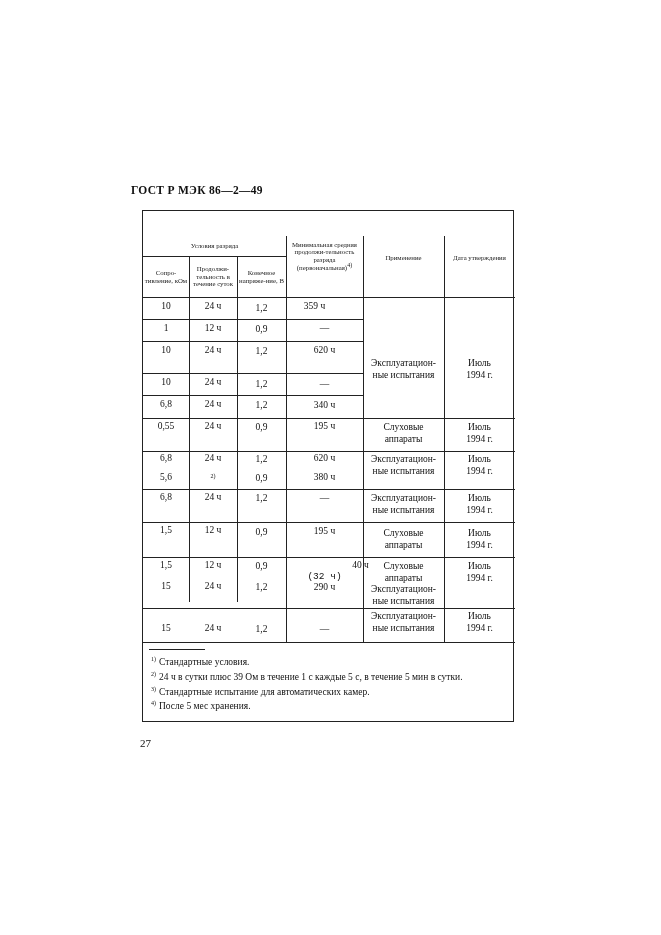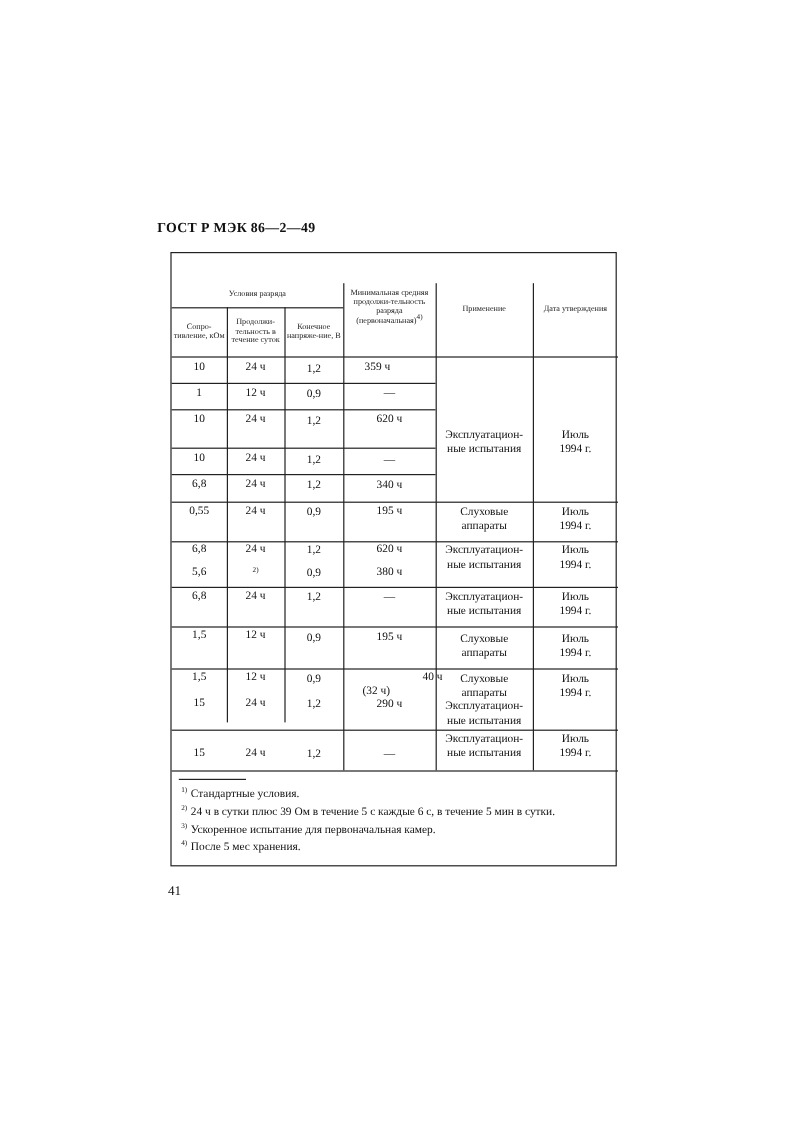--- a/index.html
+++ b/index.html
@@ -122,39 +122,39 @@
     <div class="cell" style="left:46px;top:289px;width:48px;">12 ч</div>
     <div class="cell" style="left:94px;top:291px;width:49px;">0,9</div>
     <div class="cell" style="left:143px;top:290px;width:77px;">195 ч</div>
     <div class="cell" style="left:220px;top:292px;width:81px;padding:0 18px;">Слуховые аппараты</div>
     <div class="cell" style="left:301px;top:292px;width:71px;padding:0 14px;">Июль 1994 г.</div>
 
     <div class="cell" style="left:0;top:324px;width:46px;">1,5</div>
     <div class="cell" style="left:46px;top:324px;width:48px;">12 ч</div>
     <div class="cell" style="left:94px;top:325px;width:49px;">0,9</div>
     <div class="cell" style="left:143px;top:324px;width:77px;margin-left:36px;">40 ч</div>
-    <div class="cell" style="left:132px;top:335px;width:77px;">(32 ч)</div>
+    <div class="cell" style="left:143px;top:335px;width:77px;font-family:Liberation Mono, monospace;">(32 ч)</div>
     <div class="cell" style="left:0;top:345px;width:46px;">15</div>
     <div class="cell" style="left:46px;top:345px;width:48px;">24 ч</div>
     <div class="cell" style="left:94px;top:346px;width:49px;">1,2</div>
     <div class="cell" style="left:143px;top:346px;width:77px;">290 ч</div>
     <div class="cell" style="left:220px;top:325px;width:81px;padding:0 18px;">Слуховые аппараты</div>
     <div class="cell" style="left:220px;top:348px;width:81px;padding:0 6px;">Эксплуатацион-ные испытания</div>
     <div class="cell" style="left:301px;top:325px;width:71px;padding:0 14px;">Июль 1994 г.</div>
 
     <div class="cell" style="left:0;top:387px;width:46px;">15</div>
     <div class="cell" style="left:46px;top:387px;width:48px;">24 ч</div>
     <div class="cell" style="left:94px;top:388px;width:49px;">1,2</div>
     <div class="cell" style="left:143px;top:388px;width:77px;">—</div>
     <div class="cell" style="left:220px;top:375px;width:81px;padding:0 6px;">Эксплуатацион-ные испытания</div>
     <div class="cell" style="left:301px;top:375px;width:71px;padding:0 14px;">Июль 1994 г.</div>
   </div>
 
   <div class="fn-rule"></div>
   <div class="footnotes">
     <div><span class="fn-mark">1)</span><span>Стандартные условия.</span></div>
-    <div><span class="fn-mark">2)</span><span>24 ч в сутки плюс 39 Ом в течение 5 с каждые 6 с, в течение 5 мин в сутки.</span></div>
-    <div><span class="fn-mark">3)</span><span>Ускоренное испытание для первоначальная камер.</span></div>
+    <div><span class="fn-mark">2)</span><span>24 ч в сутки плюс 39 Ом в течение 1 с каждые 5 с, в течение 5 мин в сутки.</span></div>
+    <div><span class="fn-mark">3)</span><span>Стандартные испытание для автоматических камер.</span></div>
     <div><span class="fn-mark">4)</span><span>После 5 мес хранения.</span></div>
   </div>
 </div>
 
-<div class="page-number">41</div>
+<div class="page-number">27</div>
 
 </body></html>

